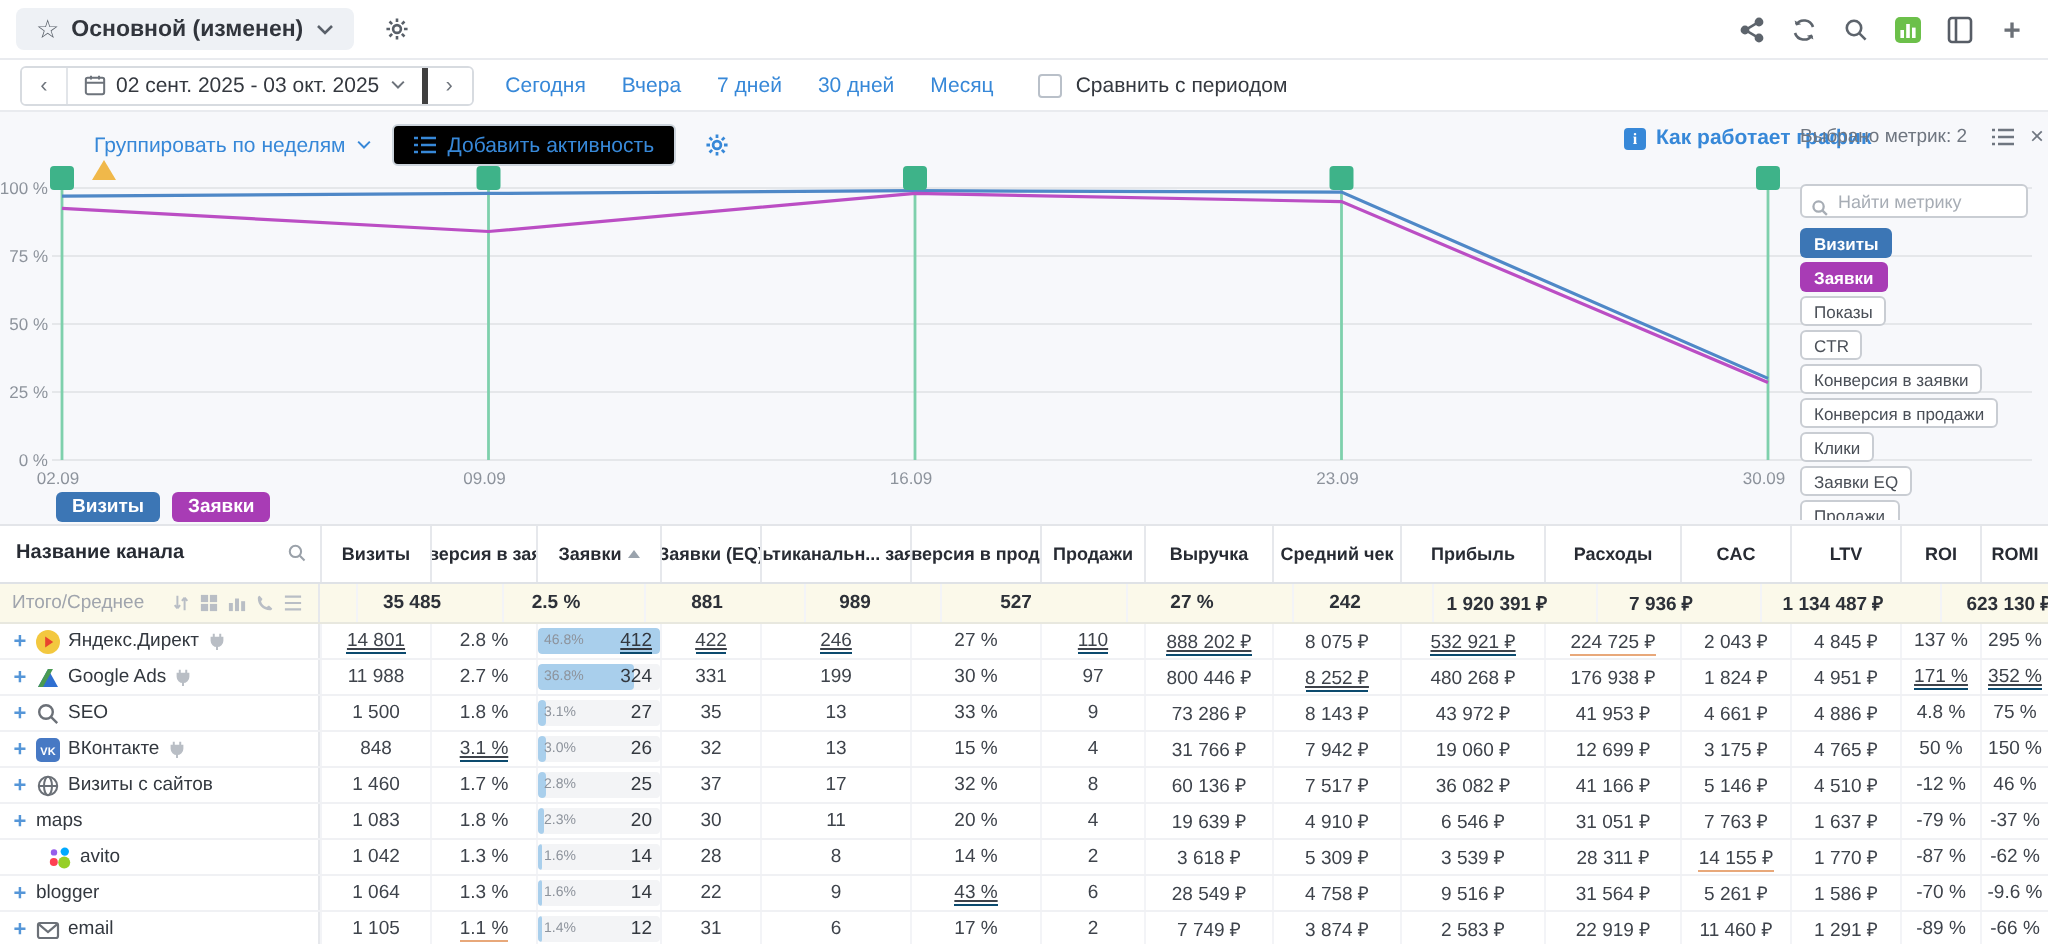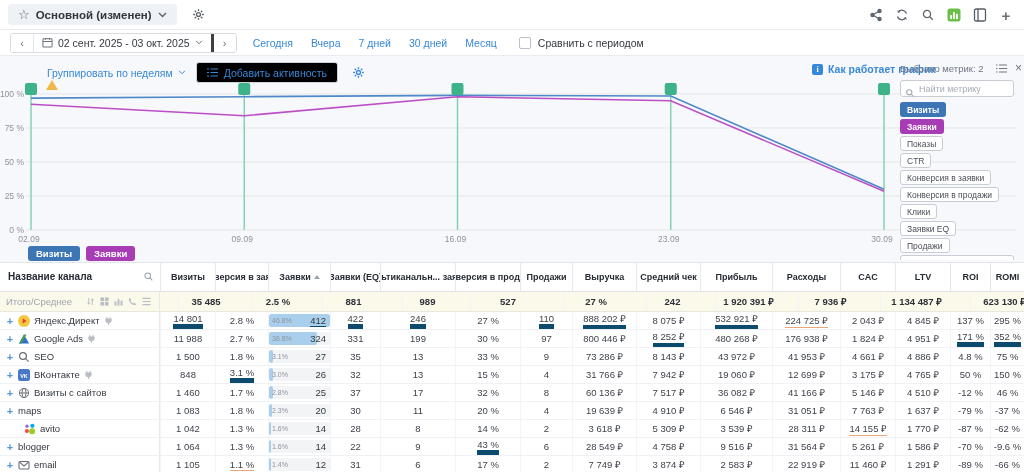--- a/index.html
+++ b/index.html
@@ -39,21 +39,21 @@
   .chart-svg { position:absolute; top:19px; left:0; }
   .legend { position:absolute; left:28px; top:190px; display:flex; gap:6px; }
   .legend-badge { padding:2px 8px; border-radius:3px; font-size:9.5px; font-weight:bold; color:#fff; cursor:pointer; }
 
   
   .metrics-panel { position:absolute; left:900px; top:2px; width:122px; height:202px; overflow:hidden; }
   .mp-head { display:flex; align-items:center; height:16px; margin-top:2px; }
   .mp-title { font-size:9.5px; color:#6f7680; flex:1; }
   .mp-icons { display:flex; gap:8px; align-items:center; }
   .mp-close { font-size:12px; color:#6f7680; cursor:pointer; line-height:1; }
-  .mp-search { position:relative; margin-top:4px; width:114px; height:17px; border:1px solid #c9cdd3; border-radius:3px; background:#fff; display:flex; align-items:center; padding-left:18px; }
+  .mp-search { position:relative; margin-top:16px; width:114px; height:17px; border:1px solid #c9cdd3; border-radius:3px; background:#fff; display:flex; align-items:center; padding-left:18px; }
   .mp-search input { border:none; outline:none; width:90px; font-size:9px; color:#4a4f57; background:transparent; font-family:"Liberation Sans",sans-serif; }
   .mp-search input::placeholder { color:#a7adb5; }
   .mp-search .mag { position:absolute; left:4px; top:3px; }
   .chips { margin-top:5px; }
   .chip { display:table; margin-bottom:2px; padding:1.5px 6px; border-radius:3px; font-size:8.5px; color:#4a4f57; background:#fff; border:1px solid #c9cdd3; cursor:pointer; white-space:nowrap; }
   .chip.sel { color:#fff; border:none; padding:2.5px 7px; font-weight:bold; }
 
   
   .table { position:absolute; top:262px; left:0; width:1024px; border-top:1px solid #e3e5e9; background:#fff; }
   .trow { display:flex; width:1024px; }
@@ -65,21 +65,21 @@
   .drow { height:18px; border-bottom:1px solid #f0f1f4; cursor:pointer; }
   .drow .cell { font-size:9.5px; color:#3e434b; }
   .cell { flex:none; display:flex; align-items:center; justify-content:center; overflow:hidden; white-space:nowrap; }
   .cell.name { justify-content:flex-start; padding-left:6px; gap:4px; border-right:1px solid #e6e8ec; }
   .body-cell { border-left:1px solid #f3f4f7; }
   .c0{width:160px}.c1{width:55px}.c2{width:53px}.c3{width:62px}.c4{width:50px}.c5{width:75px}.c6{width:65px}.c7{width:52px}.c8{width:64px}.c9{width:64px}.c10{width:72px}.c11{width:68px}.c12{width:55px}.c13{width:55px}.c14{width:40px}.c15{width:34px}
   .tot-name { color:#a0a5ad; font-weight:normal; font-size:9.5px; flex:1; }
   .tot-icons { display:flex; gap:5px; align-items:center; margin-right:8px; }
   .expander { color:#5596d8; font-size:11px; font-weight:bold; width:8px; text-align:center; }
   .chan-name { font-size:9.5px; color:#33383f; }
-  .u-g { border-bottom:5px solid #0c4a6e; padding-bottom:0px; }
+  .u-g { border-bottom:1px solid #0c4a6e; padding-bottom:0px;text-decoration:underline; }
   .u-o { border-bottom:1px solid #e8a87a; padding-bottom:0px; }
   .bar-cell { position:relative; width:76px; height:13px; background:#f3f4f6; border-radius:2px; overflow:hidden; }
   .bar-fill { position:absolute; left:0; top:0; bottom:0; background:#a9cfec; border-radius:2px; }
   .bar-pct { position:absolute; left:3px; top:2.5px; font-size:7px; color:#8d939c; }
   .bar-val { position:absolute; right:4px; top:1px; font-size:9.5px; color:#33383f; }
   .hdr-search { position:absolute; right:6px; top:8px; }
   .tri-up { width:0; height:0; border-left:3px solid transparent; border-right:3px solid transparent; border-bottom:4px solid #9aa3ad; margin-left:3px; }
 </style>
 </head>
 <body>

